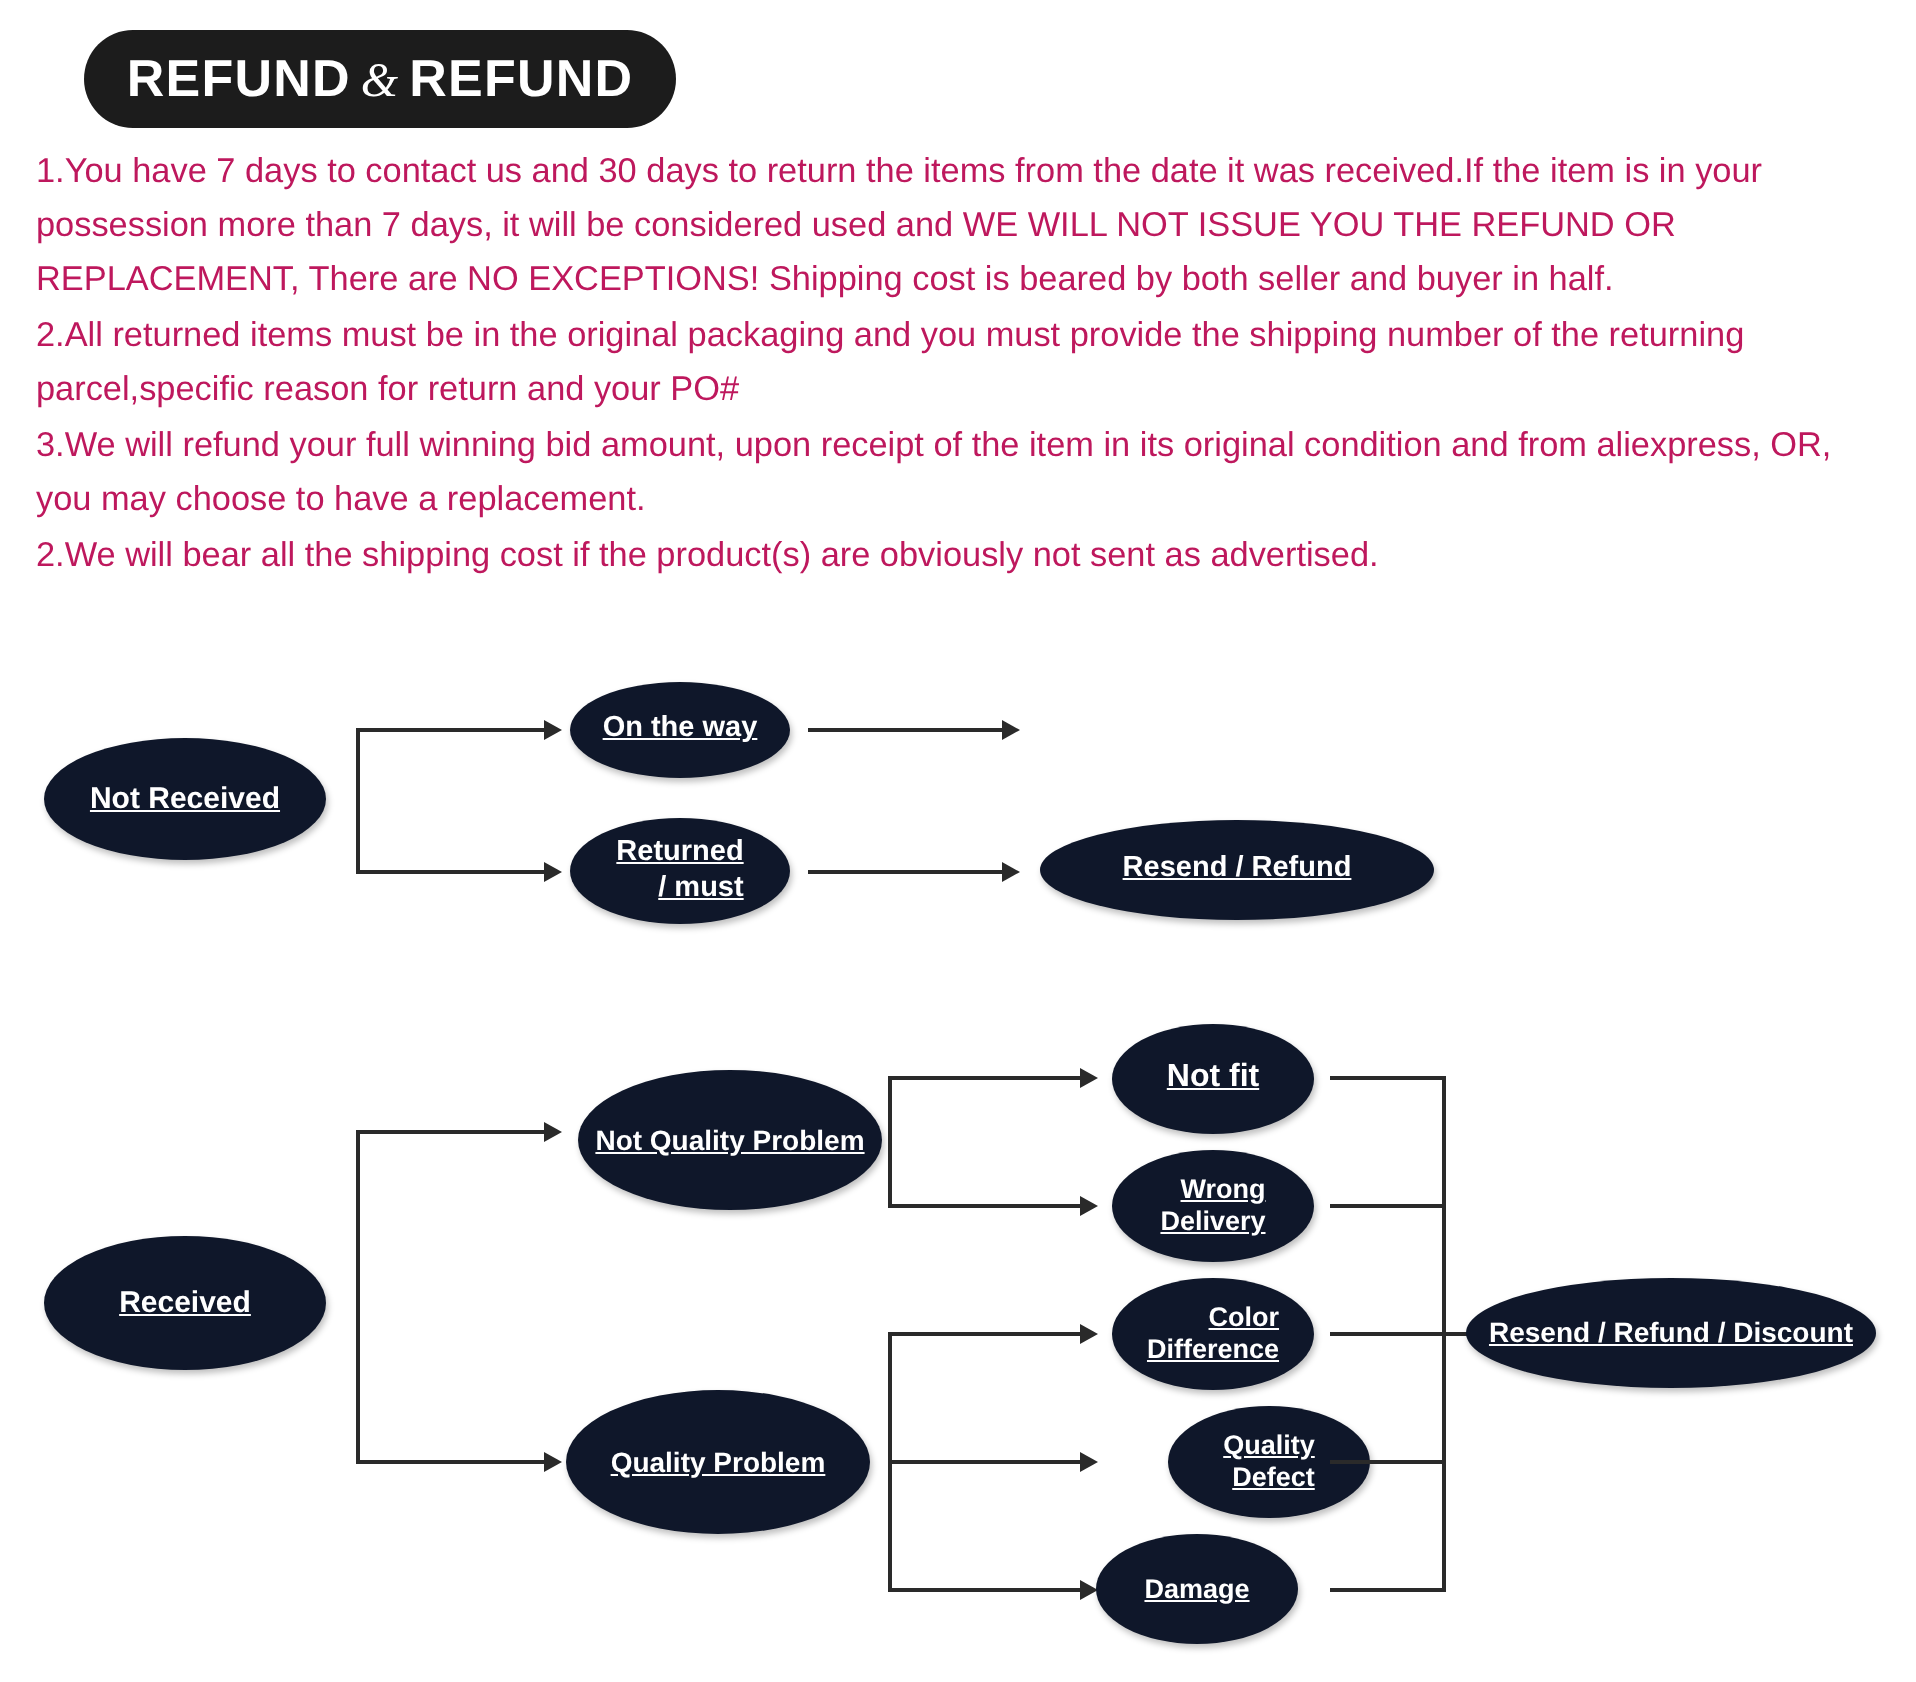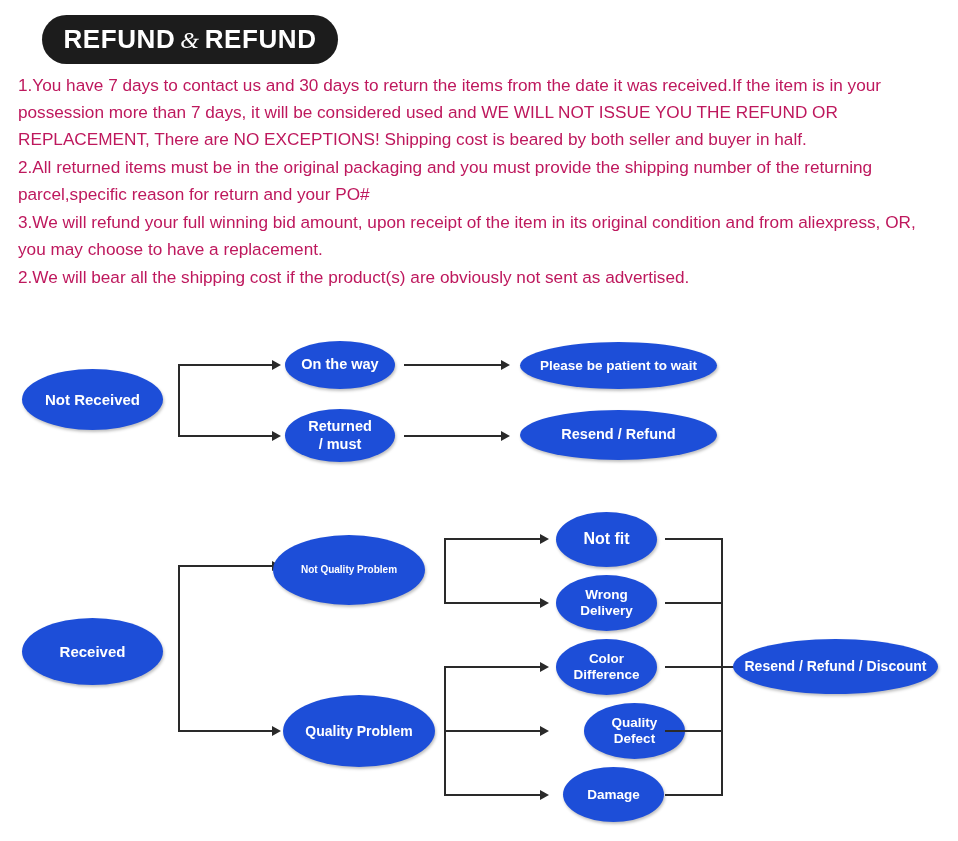--- a/index.html
+++ b/index.html
@@ -63,30 +63,31 @@
   
   .flow {
     position: absolute;
     left: 0;
     width: 958px;
   }
   #flow-not-received { top: 0; height: 841px; }
 
   .node {
     position: absolute;
-    background: #1d4ed8;
+    background: #0f172a;
     border-radius: 50%;
     display: flex;
     align-items: center;
     justify-content: center;
-    text-align: center;
+    text-align: right;
     color: #ffffff;
     font-weight: bold;
     box-sizing: border-box;
     box-shadow: 1px 2px 3px rgba(0,0,0,0.25);
+    text-decoration: underline;
   }
   .node span {
     display: block;
     line-height: 1.18;
     padding: 0 8px;
     white-space: pre-line;
   }
 
   
   .hline, .vline {
@@ -137,38 +138,35 @@
   <div class="node" style="left:285px; top:409px; width:110px; height:53px; font-size:14.5px;">
     <span>Returned
 /   must</span>
   </div>
 
   <div class="hline" style="left:404px; top:364px; width:98px;"></div>
   <div class="arrow" style="left:501px; top:360px;"></div>
   <div class="hline" style="left:404px; top:435px; width:98px;"></div>
   <div class="arrow" style="left:501px; top:431px;"></div>
 
-  <div class="node" style="left:520px; top:342px; width:197px; height:47px; font-size:13.5px;">
-    <span>Please be patient to wait</span>
-  </div>
   <div class="node" style="left:520px; top:410px; width:197px; height:50px; font-size:14.5px;">
     <span>Resend / Refund</span>
   </div>
 
   <div class="node" style="left:22px; top:618px; width:141px; height:67px; font-size:15px;">
     <span>Received</span>
   </div>
 
   <div class="vline" style="left:178px; top:565px; height:167px;"></div>
   <div class="hline" style="left:178px; top:565px; width:95px;"></div>
   <div class="arrow" style="left:272px; top:561px;"></div>
   <div class="hline" style="left:178px; top:730px; width:95px;"></div>
   <div class="arrow" style="left:272px; top:726px;"></div>
 
-  <div class="node" style="left:273px; top:535px; width:152px; height:70px; font-size:10px;">
+  <div class="node" style="left:289px; top:535px; width:152px; height:70px; font-size:14px;">
     <span>Not Quality Problem</span>
   </div>
   <div class="node" style="left:283px; top:695px; width:152px; height:72px; font-size:14px;">
     <span>Quality Problem</span>
   </div>
 
   <div class="vline" style="left:444px; top:538px; height:66px;"></div>
   <div class="hline" style="left:444px; top:538px; width:97px;"></div>
   <div class="arrow" style="left:540px; top:534px;"></div>
   <div class="hline" style="left:444px; top:602px; width:97px;"></div>
@@ -190,21 +188,21 @@
 Delivery</span>
   </div>
   <div class="node" style="left:556px; top:639px; width:101px; height:56px; font-size:13.5px;">
     <span>Color
 Difference</span>
   </div>
   <div class="node" style="left:584px; top:703px; width:101px; height:56px; font-size:13.5px;">
     <span>Quality
 Defect</span>
   </div>
-  <div class="node" style="left:563px; top:767px; width:101px; height:55px; font-size:13.5px;">
+  <div class="node" style="left:548px; top:767px; width:101px; height:55px; font-size:13.5px;">
     <span>Damage</span>
   </div>
 
   <div class="hline" style="left:665px; top:538px; width:58px;"></div>
   <div class="hline" style="left:665px; top:602px; width:58px;"></div>
   <div class="hline" style="left:665px; top:666px; width:58px;"></div>
   <div class="hline" style="left:665px; top:730px; width:58px;"></div>
   <div class="hline" style="left:665px; top:794px; width:58px;"></div>
   <div class="vline" style="left:721px; top:538px; height:258px;"></div>
   <div class="hline" style="left:721px; top:666px; width:22px;"></div>

